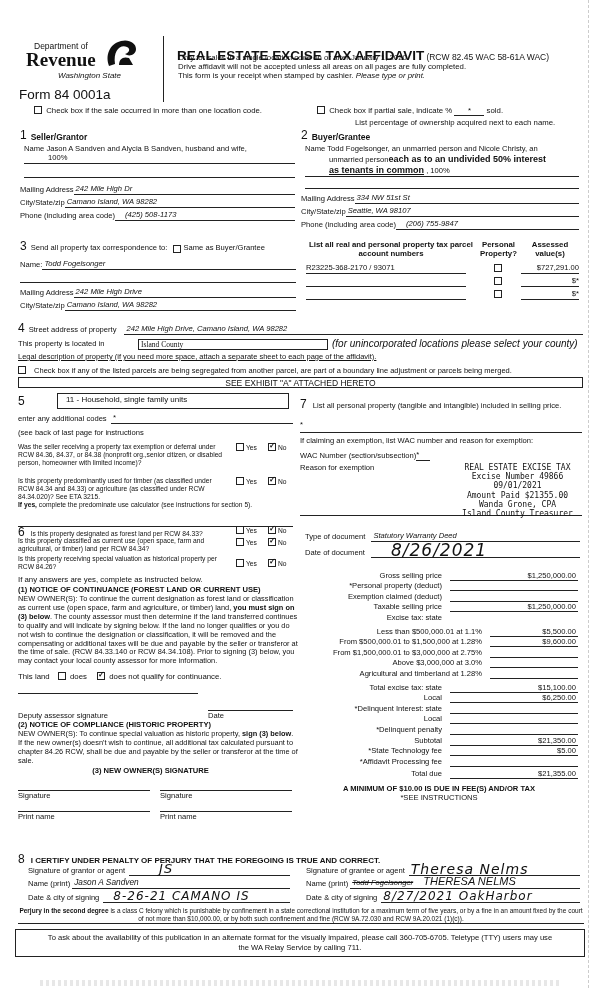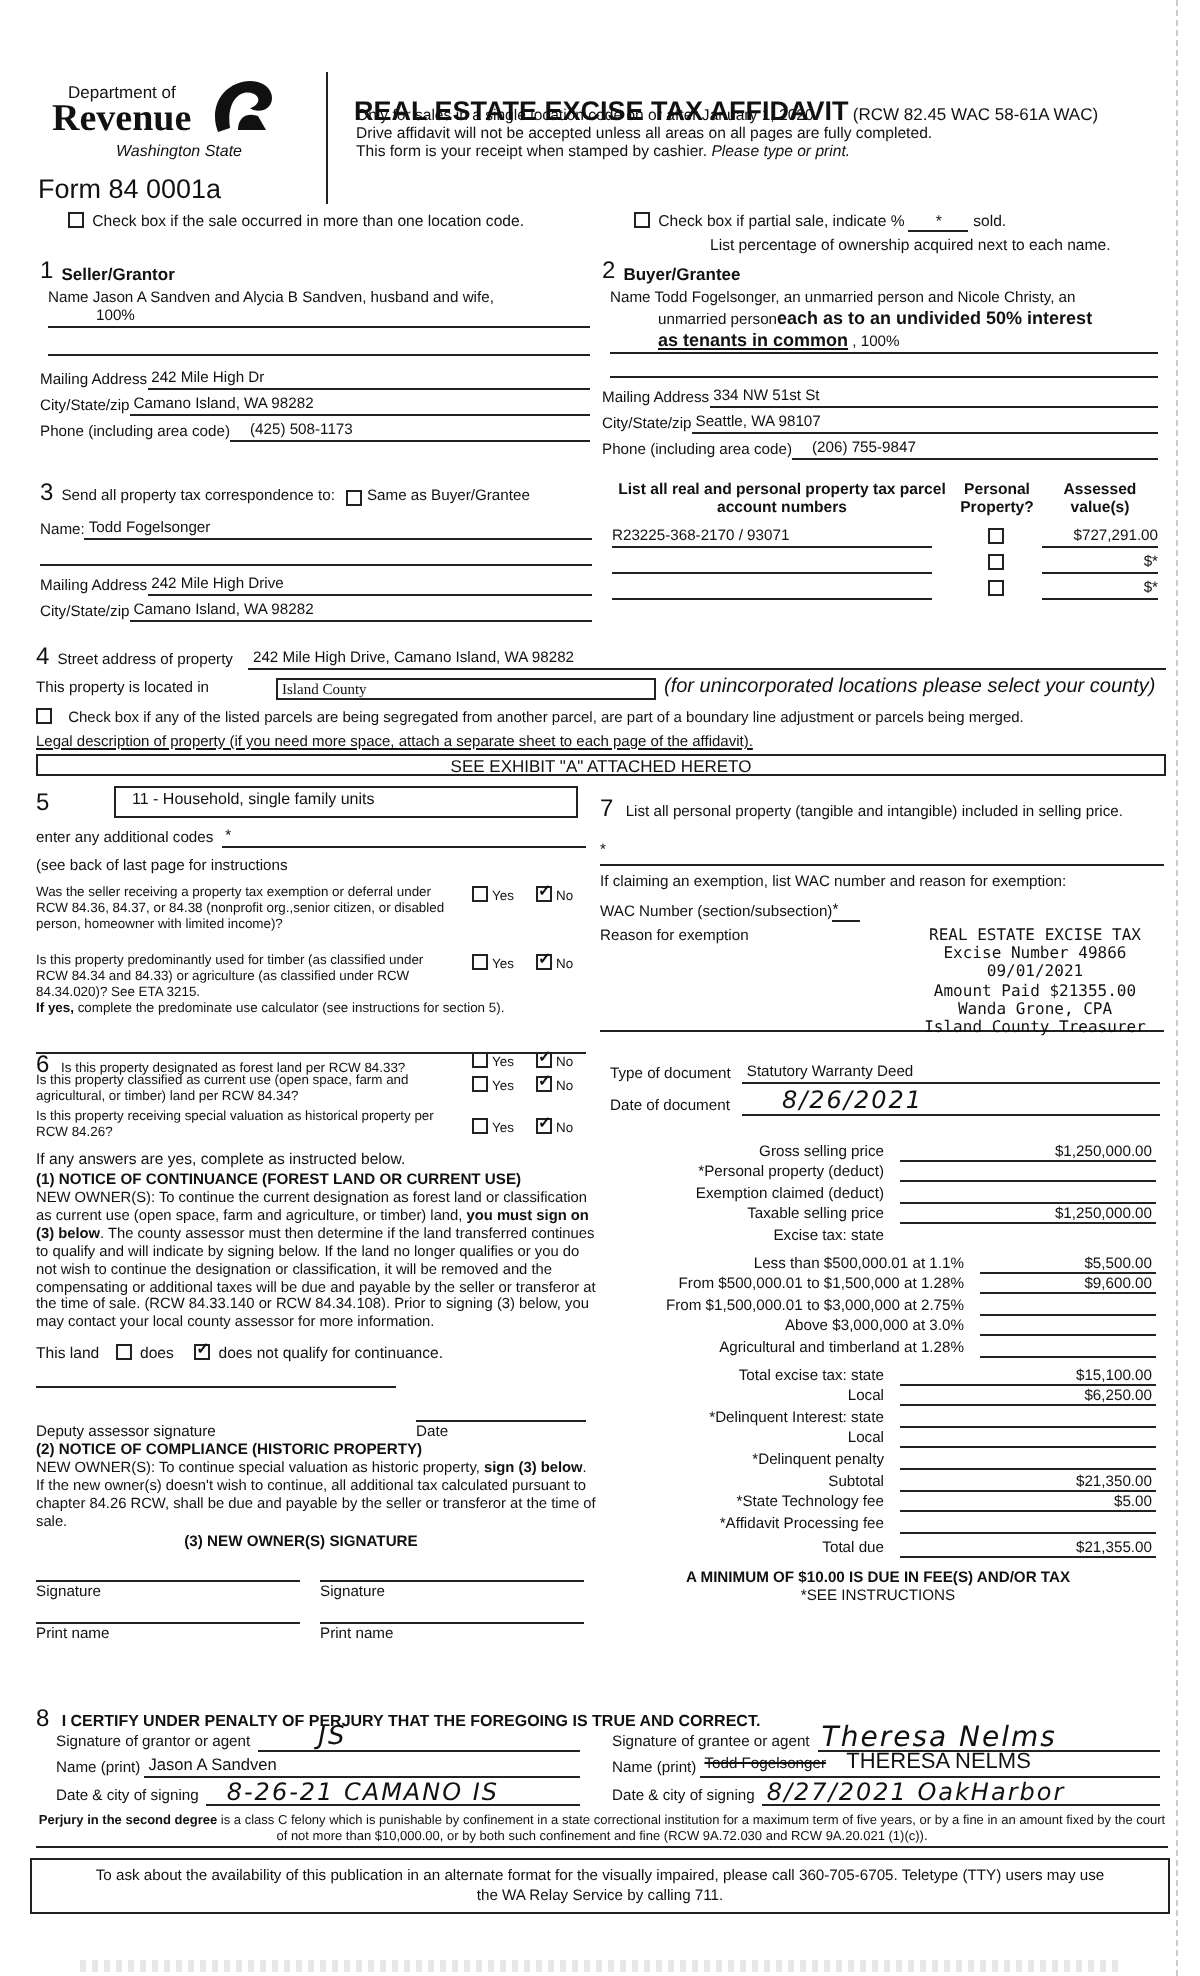--- a/index.html
+++ b/index.html
@@ -6,25 +6,25 @@
   html, body { width: 600px; height: 988px; background: #fff; overflow: hidden; }
   body { font-family: "Liberation Sans", sans-serif; color: #111; font-size: 7.6px; line-height: 1.18; position: relative; }
   .abs { position: absolute; }
   .ul { border-bottom: 1px solid #222; }
   .b { font-weight: bold; }
   .i { font-style: italic; }
   .cb { display: inline-block; width: 8px; height: 8px; border: 1px solid #222; vertical-align: -1px; margin-right: 2px; position: relative; background: #fff; }
   .cb.on::after { content: "✓"; position: absolute; left: 0px; top: -3px; font-size: 8px; font-weight: bold; }
   .secnum { font-size: 12px; margin-right: 4px; }
   .row { display: flex; align-items: flex-end; }
-  .fill { flex: 1; border-bottom: 1px solid #222; padding-left: 2px; min-height: 10px; }
+  .fill { flex: 1; border-bottom: 1px solid #222; padding-left: 2px; min-height: 10px; font-style: italic; }
   .money-row { display: flex; align-items: flex-end; height: 10.6px; }
   .money-label { width: 150px; text-align: right; padding-right: 8px; white-space: nowrap; }
   .money-val { flex: 1; border-bottom: 1px solid #222; text-align: right; padding-right: 2px; height: 10px; line-height: 10px; }
-  .hw { font-family: "DejaVu Sans", sans-serif; font-style: italic; font-size: 12px; letter-spacing: 1px; }
+  .hw { font-family: "DejaVu Sans", sans-serif; font-style: italic; font-size: 17px; letter-spacing: 1px; }
   .stamp { font-family: "DejaVu Sans Mono", monospace; font-size: 8px; text-align: center; line-height: 1.15; }
   .yn { position: absolute; white-space: nowrap; }
 </style>
 </head>
 <body>
 
 <div class="abs" style="left:28px;top:38px;width:130px;height:40px;">
   <div class="abs" style="left:6px;top:3px;font-size:8.5px;">Department of</div>
   <div class="abs" style="left:-2px;top:11px;font-family:'Liberation Serif',serif;font-weight:bold;font-size:19px;">Revenue</div>
   <div class="abs" style="left:30px;top:33px;font-style:italic;font-size:8px;">Washington State</div>
@@ -159,25 +159,25 @@
   <div class="row" style="white-space:nowrap;">
     <span class="secnum">4</span>
     <span style="margin-right:8px;">Street address of property</span>
     <span class="fill">242 Mile High Drive, Camano Island, WA 98282</span>
   </div>
   <div class="row" style="margin-top:3px;white-space:nowrap;align-items:center;">
     <span style="width:120px;">This property is located in</span>
     <span style="display:inline-block;width:190px;border:1px solid #222;height:11px;padding-left:2px;font-family:'Liberation Serif',serif;font-size:7.5px;line-height:10px;">Island County</span>
     <span class="i b" style="margin-left:4px;font-weight:normal;font-size:10px;">(for unincorporated locations please select your county)</span>
   </div>
+  <div style="margin-top:3px;font-size:7.5px;text-decoration:underline;">Legal description of property (if you need more space, attach a separate sheet to each page of the affidavit).</div>
   <div style="margin-top:4px;white-space:nowrap;font-size:7.5px;">
     <span class="cb"></span>
     <span style="margin-left:4px;">Check box if any of the listed parcels are being segregated from another parcel, are part of a boundary line adjustment or parcels being merged.</span>
   </div>
-  <div style="margin-top:3px;font-size:7.5px;text-decoration:underline;">Legal description of property (if you need more space, attach a separate sheet to each page of the affidavit).</div>
   <div style="margin-top:1px;border:1px solid #222;height:11px;text-align:center;font-size:8.5px;line-height:10px;width:565px;">SEE EXHIBIT "A" ATTACHED HERETO</div>
 </div>
 
 <div class="abs" style="left:18px;top:393px;width:275px;">
   <div class="row" style="align-items:center;">
     <span class="secnum" style="width:35px;">5</span>
     <span style="display:inline-block;width:232px;border:1px solid #222;height:16px;padding-left:8px;font-size:8px;line-height:11px;">11 - Household, single family units</span>
   </div>
   <div class="row" style="margin-top:5px;white-space:nowrap;">
     <span style="margin-right:4px;">enter any additional codes</span>

